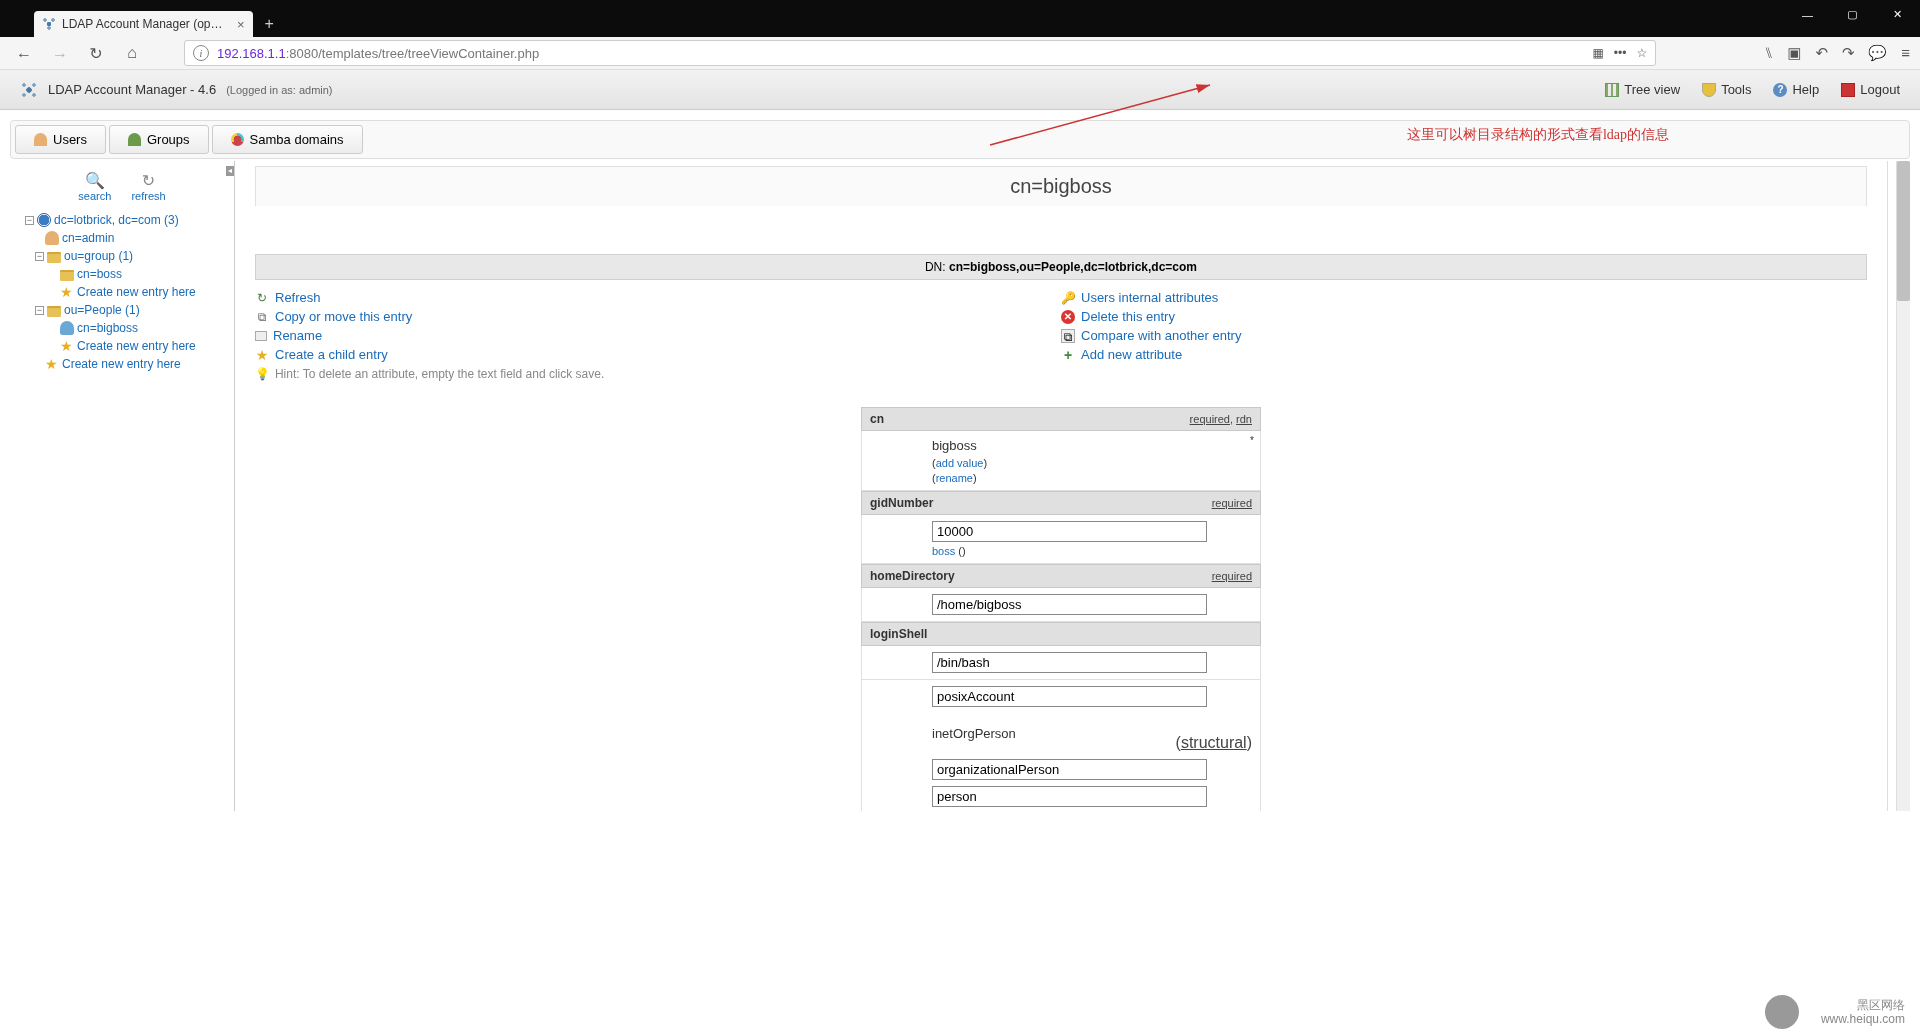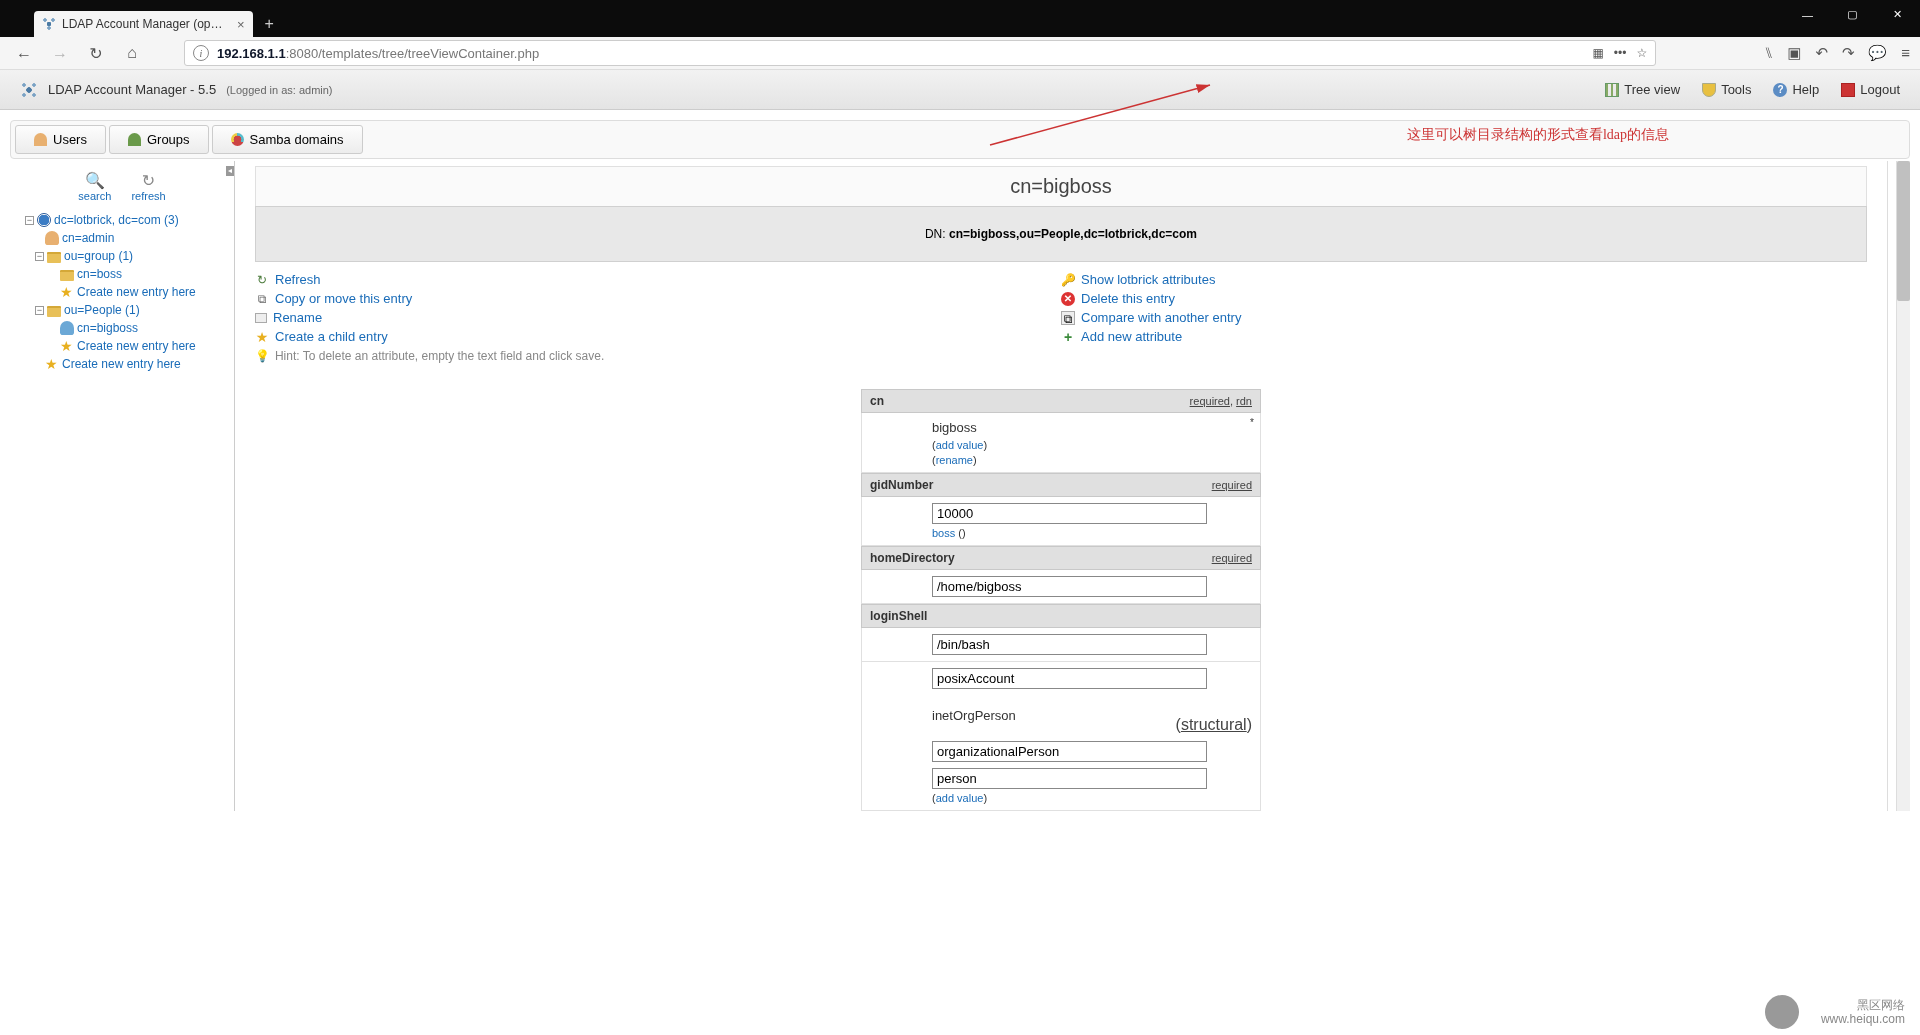--- a/index.html
+++ b/index.html
@@ -13,21 +13,21 @@
 .browser-tab .close { position: absolute; right: 8px; color: #666; font-size: 13px; cursor:pointer; }
 .newtab { color: #ccc; padding: 0 12px; font-size: 16px; cursor: pointer; display:flex; align-items:center; height:26px; }
 .win-ctrl { position:absolute; right:0; top:0; height:29px; display:flex; }
 .win-ctrl div { width:45px; height:29px; display:flex; align-items:center; justify-content:center; color:#fff; cursor:pointer; font-size:11px; }
 
 .addrbar { background: #f5f5f5; border-bottom: 1px solid #ddd; height: 33px; display: flex; align-items: center; padding: 0 10px; gap: 8px; }
 .nav-btn { width: 28px; height: 28px; display: flex; align-items: center; justify-content: center; color: #555; cursor: pointer; border-radius: 4px; font-size: 16px; }
 .url-bar { flex: 1; height: 26px; border: 1px solid #ccc; border-radius: 3px; display: flex; align-items: center; padding: 0 8px; background: #fff; margin: 0 100px 0 30px; }
 .url-bar .info-icon { width: 16px; height: 16px; border: 1px solid #888; border-radius: 50%; display: flex; align-items: center; justify-content: center; font-size: 10px; color: #666; margin-right: 8px; font-family: serif; font-style: italic; }
 .url-text { color: #777; font-size: 13px; }
-.url-text b { color: #0f172a; font-weight: bold; }
+.url-text b { color: #6d28d9; font-weight: normal; }
 .url-right { margin-left:auto; display:flex; gap:10px; color:#555; }
 .toolbar-icons { display:flex; gap:14px; color:#555; font-size:15px; }
 
 .lam-header { background: linear-gradient(#f2f2f2,#e4e4e4); border-bottom: 1px solid #ccc; height: 40px; display: flex; align-items: center; padding: 0 20px; }
 .lam-logo { width: 18px; height: 18px; background: radial-gradient(circle at 4px 4px,#7aa2c4 1.5px,transparent 2px),radial-gradient(circle at 14px 4px,#7aa2c4 1.5px,transparent 2px),radial-gradient(circle at 4px 14px,#7aa2c4 1.5px,transparent 2px),radial-gradient(circle at 14px 14px,#7aa2c4 1.5px,transparent 2px),radial-gradient(circle at 9px 9px,#4a7aa4 2.5px,transparent 3px); margin-right: 10px; }
 .lam-title { color: #333; font-size: 13px; }
 .lam-login { color: #666; font-size: 11px; margin-left: 10px; }
 .lam-nav { margin-left: auto; display: flex; gap: 22px; }
 .lam-nav-item { display: flex; align-items: center; gap: 5px; color: #333; cursor: pointer; font-size: 13px; }
 .ico { width:14px; height:14px; display:inline-block; }
@@ -61,21 +61,21 @@
 .ni-user { background: #e8b070; border-radius: 50% 50% 20% 20%; }
 .ni-user-b { background: #6ba8d6; border-radius: 50% 50% 20% 20%; }
 .ni-folder { background: #e8c058; border-radius: 1px; border-top: 2px solid #d4a838; height:11px; margin-top:2px; }
 .ni-star { color: #e8b020; font-size: 14px; line-height: 14px; }
 .tree a { color: #1a6cb8; }
 
 .detail-panel { flex: 1; padding: 5px 20px; max-height: 650px; overflow-y: auto; border-right:1px solid #ddd; margin-right:8px; }
 .scrollbar { width:14px; background:#f0f0f0; border-left:1px solid #ddd; position:relative; }
 .scroll-thumb { position:absolute; top:0; width:100%; height:140px; background:#c0c0c0; border-radius:2px; }
 .entry-title { text-align: center; font-size: 20px; font-weight: normal; color: #444; padding: 8px 0; border:1px solid #e0e0e0; border-bottom:none; background:#fafafa; }
-.dn-row { text-align: center; background: #e8e8e8; border: 1px solid #d0d0d0; padding: 20px; font-size: 12px; }
+.dn-row { text-align: center; background: #e8e8e8; border: 1px solid #d0d0d0; padding: 5px; font-size: 12px; margin-top: 48px; }
 .dn-row b { font-weight: bold; }
 .actions-grid { display: flex; padding: 8px 0; }
 .actions-col { flex: 1; }
 .action-link { display: flex; align-items: center; gap: 6px; padding: 2px 0; font-size: 13px; }
 .ai { width:14px; height:14px; display:inline-block; text-align:center; line-height:14px; font-size:12px; }
 .ai-refresh { color:#4a7a3a; }
 .ai-copy { color:#666; }
 .ai-rename { background:#eee; border:1px solid #aaa; width:12px; height:10px; }
 .ai-star { color:#e8b020; font-size:14px; }
 .ai-key { color:#c89020; }
@@ -139,21 +139,21 @@
     <span>▣</span>
     <span>↶</span>
     <span>↷</span>
     <span>💬</span>
     <span>≡</span>
   </div>
 </div>
 
 <div class="lam-header">
   <span class="lam-logo"></span>
-  <span class="lam-title">LDAP Account Manager - 5.5</span>
+  <span class="lam-title">LDAP Account Manager - 4.6</span>
   <span class="lam-login">(Logged in as: admin)</span>
   <div class="lam-nav">
     <div class="lam-nav-item">
         <span class="ico ico-tree"></span>
         <span>Tree view</span>
       </div>
     <div class="lam-nav-item">
         <span class="ico ico-tools"></span>
         <span>Tools</span>
       </div>
@@ -267,21 +267,21 @@
               <a>Create a child entry</a>
             </div>
           <div class="hint">
               <span class="hint-bulb">💡</span>
               <span>Hint: To delete an attribute, empty the text field and click save.</span>
             </div>
         </div>
         <div class="actions-col">
           <div class="action-link">
               <span class="ai ai-key">🔑</span>
-              <a>Show lotbrick attributes</a>
+              <a>Users internal attributes</a>
             </div>
           <div class="action-link">
               <span class="ai ai-del">✕</span>
               <a>Delete this entry</a>
             </div>
           <div class="action-link">
               <span class="ai ai-comp">⧉</span>
               <a>Compare with another entry</a>
             </div>
           <div class="action-link">

